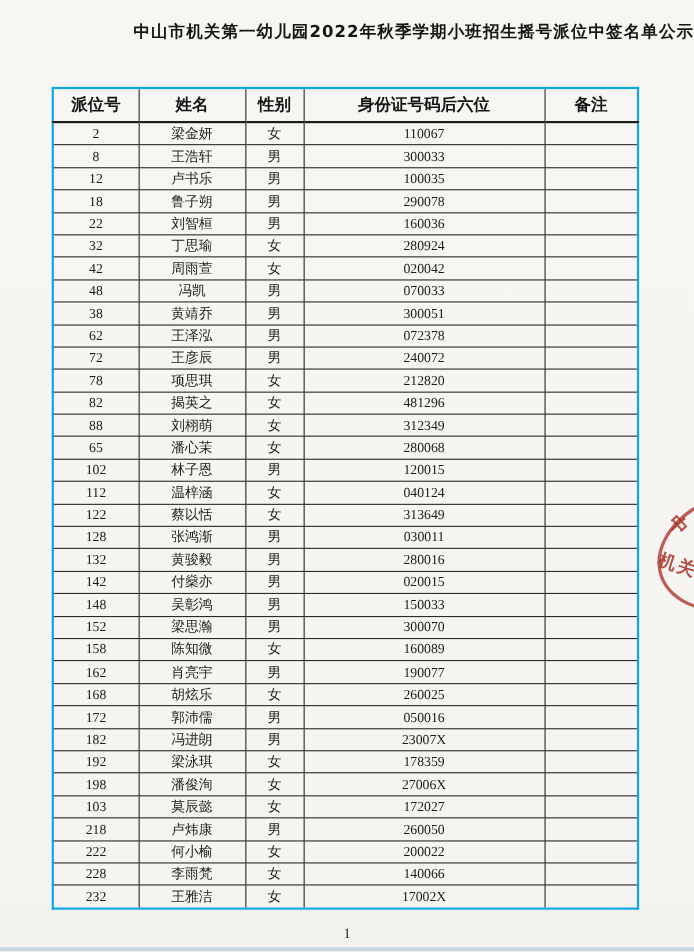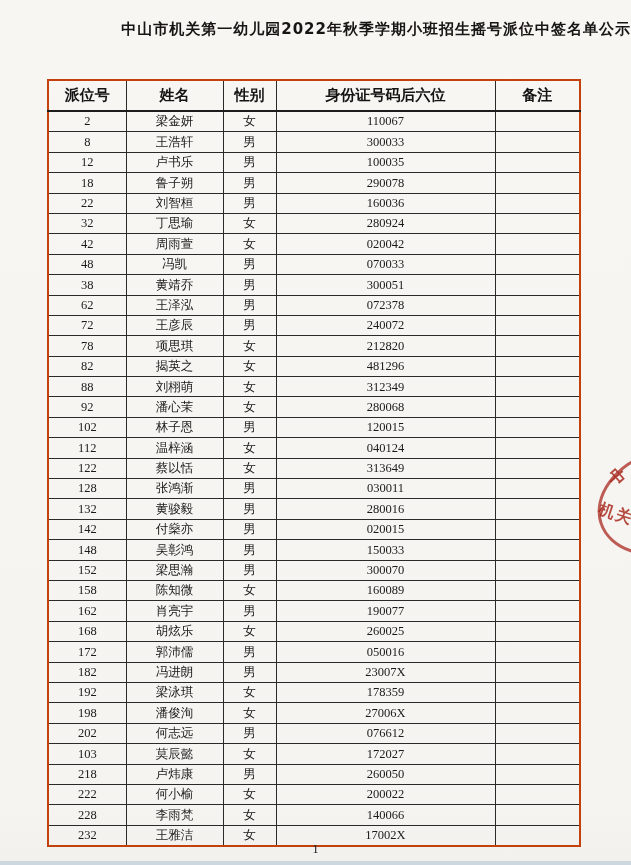--- a/index.html
+++ b/index.html
@@ -43,21 +43,21 @@
   }
   table.roster th, table.roster td {
     border: 1px solid #2a2a2a;
     padding: 0;
     text-align: center;
     vertical-align: middle;
     overflow: hidden;
     white-space: nowrap;
   }
   table.roster {
-    border: 2px solid #c2410c;
+    border: 2px solid #0ea5e9;
   }
   table.roster th {
     height: 29px;
     font-family: "DejaVu Sans", "Liberation Sans", sans-serif;
     font-weight: bold;
     font-size: 15px;
     border-bottom: 2px solid #1d1d1d;
     color: #141414;
   }
   table.roster td {
@@ -246,21 +246,21 @@
         <td></td>
       </tr>
       <tr>
         <td>88</td>
         <td>刘栩萌</td>
         <td>女</td>
         <td>312349</td>
         <td></td>
       </tr>
       <tr>
-        <td>92</td>
+        <td>65</td>
         <td>潘心茉</td>
         <td>女</td>
         <td>280068</td>
         <td></td>
       </tr>
       <tr>
         <td>102</td>
         <td>林子恩</td>
         <td>男</td>
         <td>120015</td>
@@ -355,27 +355,20 @@
         <td>梁泳琪</td>
         <td>女</td>
         <td>178359</td>
         <td></td>
       </tr>
       <tr>
         <td>198</td>
         <td>潘俊洵</td>
         <td>女</td>
         <td>27006X</td>
-        <td></td>
-      </tr>
-      <tr>
-        <td>202</td>
-        <td>何志远</td>
-        <td>男</td>
-        <td>076612</td>
         <td></td>
       </tr>
       <tr>
         <td>103</td>
         <td>莫辰懿</td>
         <td>女</td>
         <td>172027</td>
         <td></td>
       </tr>
       <tr>

